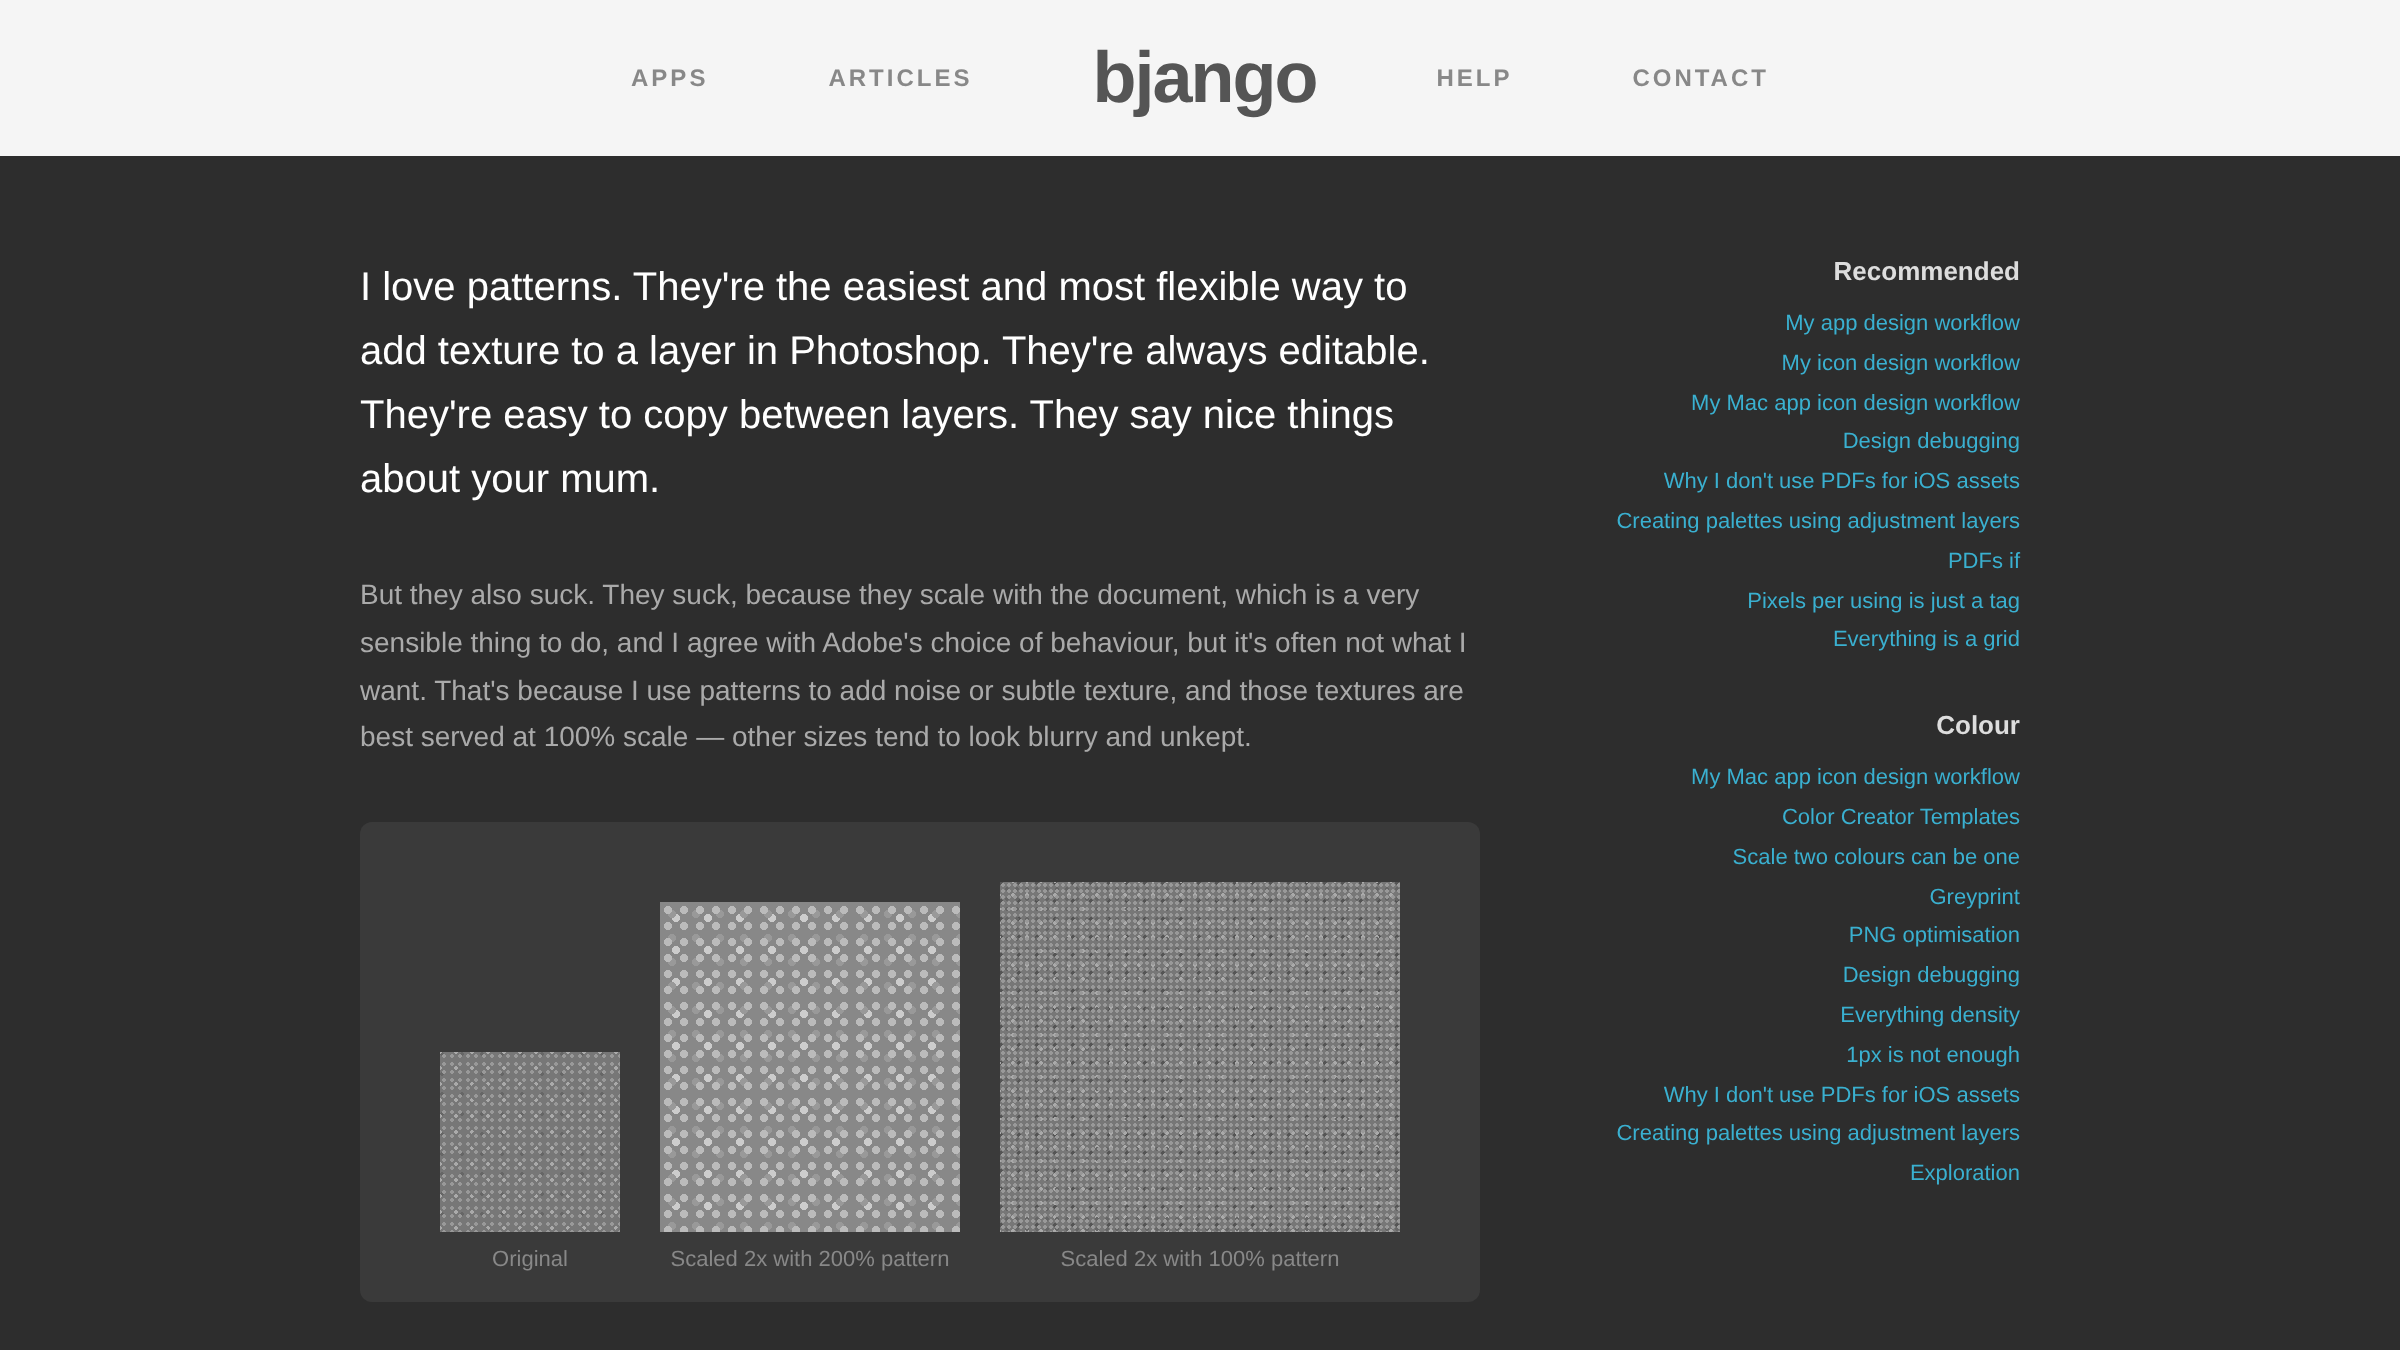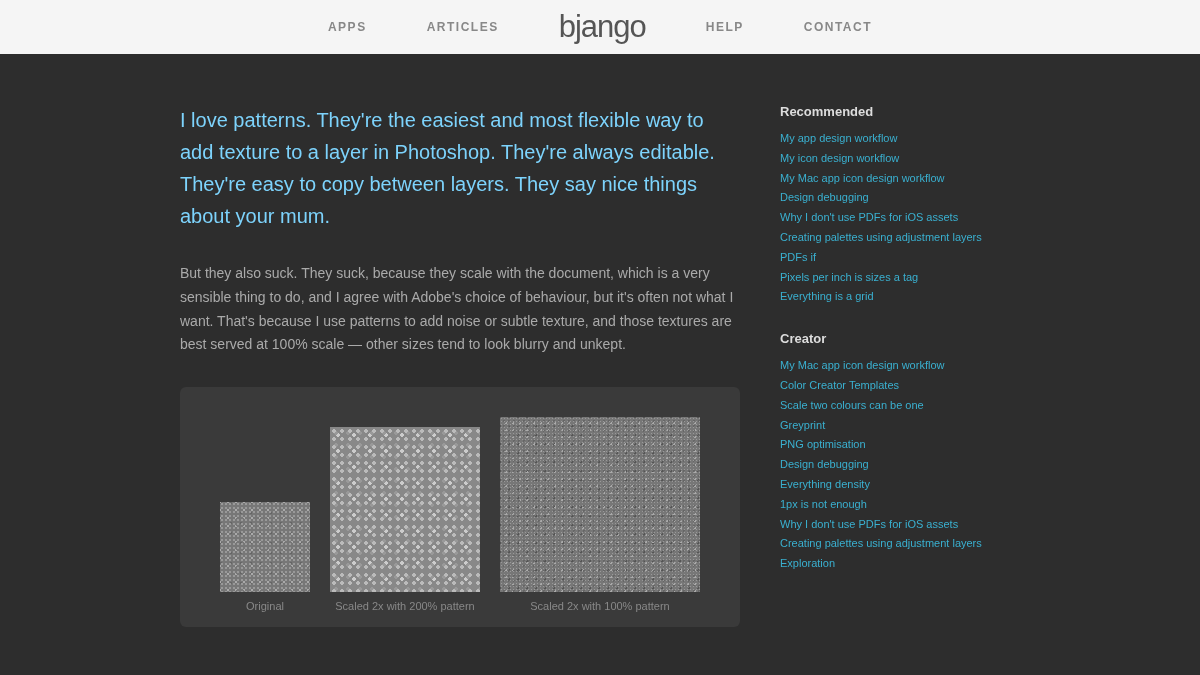--- a/index.html
+++ b/index.html
@@ -1,42 +1,42 @@
 <!DOCTYPE html>
 <html><head>
   <meta charset="utf-8">
   <style>
     * { margin: 0; padding: 0; box-sizing: border-box; }
     body { font-family: 'Helvetica Neue', Helvetica, Arial, sans-serif; background: #2d2d2d; color: #ccc; }
 
     
     #header {
       background: #f5f5f5;
-      height: 54px;
+      height: 78px;
       display: flex;
       align-items: center;
       justify-content: center;
       position: relative;
     }
     #nav {
       display: flex;
       align-items: center;
       gap: 60px;
     }
     .nav-link {
       font-size: 12px;
       font-weight: 600;
       letter-spacing: 1.5px;
       color: #888;
       text-decoration: none;
       cursor: pointer;
     }
     #logo {
-      font-size: 31px;
-      font-weight: 400;
+      font-size: 36px;
+      font-weight: 700;
       color: #555;
       letter-spacing: -1px;
     }
 
     
     #main {
       display: flex;
       max-width: 1200px;
       margin: 0 auto;
       padding: 50px 40px 40px 180px;
@@ -53,21 +53,21 @@
       font-size: 36px;
       font-weight: 800;
       color: #fff;
       margin-bottom: 20px;
       line-height: 1.2;
     }
 
     .intro-text {
       font-size: 20px;
       line-height: 1.6;
-      color: #7dd3fc;
+      color: #ffffff;
       margin-bottom: 30px;
     }
 
     .body-text {
       font-size: 14px;
       line-height: 1.7;
       color: #aaa;
       margin-bottom: 30px;
     }
 
@@ -147,20 +147,21 @@
     }
 
     
     #sidebar {
       width: 230px;
       flex-shrink: 0;
     }
 
     .sidebar-section {
       margin-bottom: 24px;
+      text-align: right;
     }
 
     .sidebar-heading {
       font-size: 13px;
       font-weight: 700;
       color: #ddd;
       margin-bottom: 10px;
     }
 
     .sidebar-link {
@@ -211,26 +212,26 @@
 
     <div class="sidebar-section">
       <div class="sidebar-heading">Recommended</div>
       <a class="sidebar-link">My app design workflow</a>
       <a class="sidebar-link">My icon design workflow</a>
       <a class="sidebar-link">My Mac app icon design workflow</a>
       <a class="sidebar-link">Design debugging</a>
       <a class="sidebar-link">Why I don't use PDFs for iOS assets</a>
       <a class="sidebar-link">Creating palettes using adjustment layers</a>
       <a class="sidebar-link">PDFs if</a>
-      <a class="sidebar-link">Pixels per inch is sizes a tag</a>
+      <a class="sidebar-link">Pixels per using is just a tag</a>
       <a class="sidebar-link">Everything is a grid</a>
     </div>
 
     <div class="sidebar-section">
-      <div class="sidebar-heading">Creator</div>
+      <div class="sidebar-heading">Colour</div>
       <a class="sidebar-link">My Mac app icon design workflow</a>
       <a class="sidebar-link">Color Creator Templates</a>
       <a class="sidebar-link">Scale two colours can be one</a>
       <a class="sidebar-link">Greyprint</a>
       <a class="sidebar-link">PNG optimisation</a>
       <a class="sidebar-link">Design debugging</a>
       <a class="sidebar-link">Everything density</a>
       <a class="sidebar-link">1px is not enough</a>
       <a class="sidebar-link">Why I don't use PDFs for iOS assets</a>
       <a class="sidebar-link">Creating palettes using adjustment layers</a>

